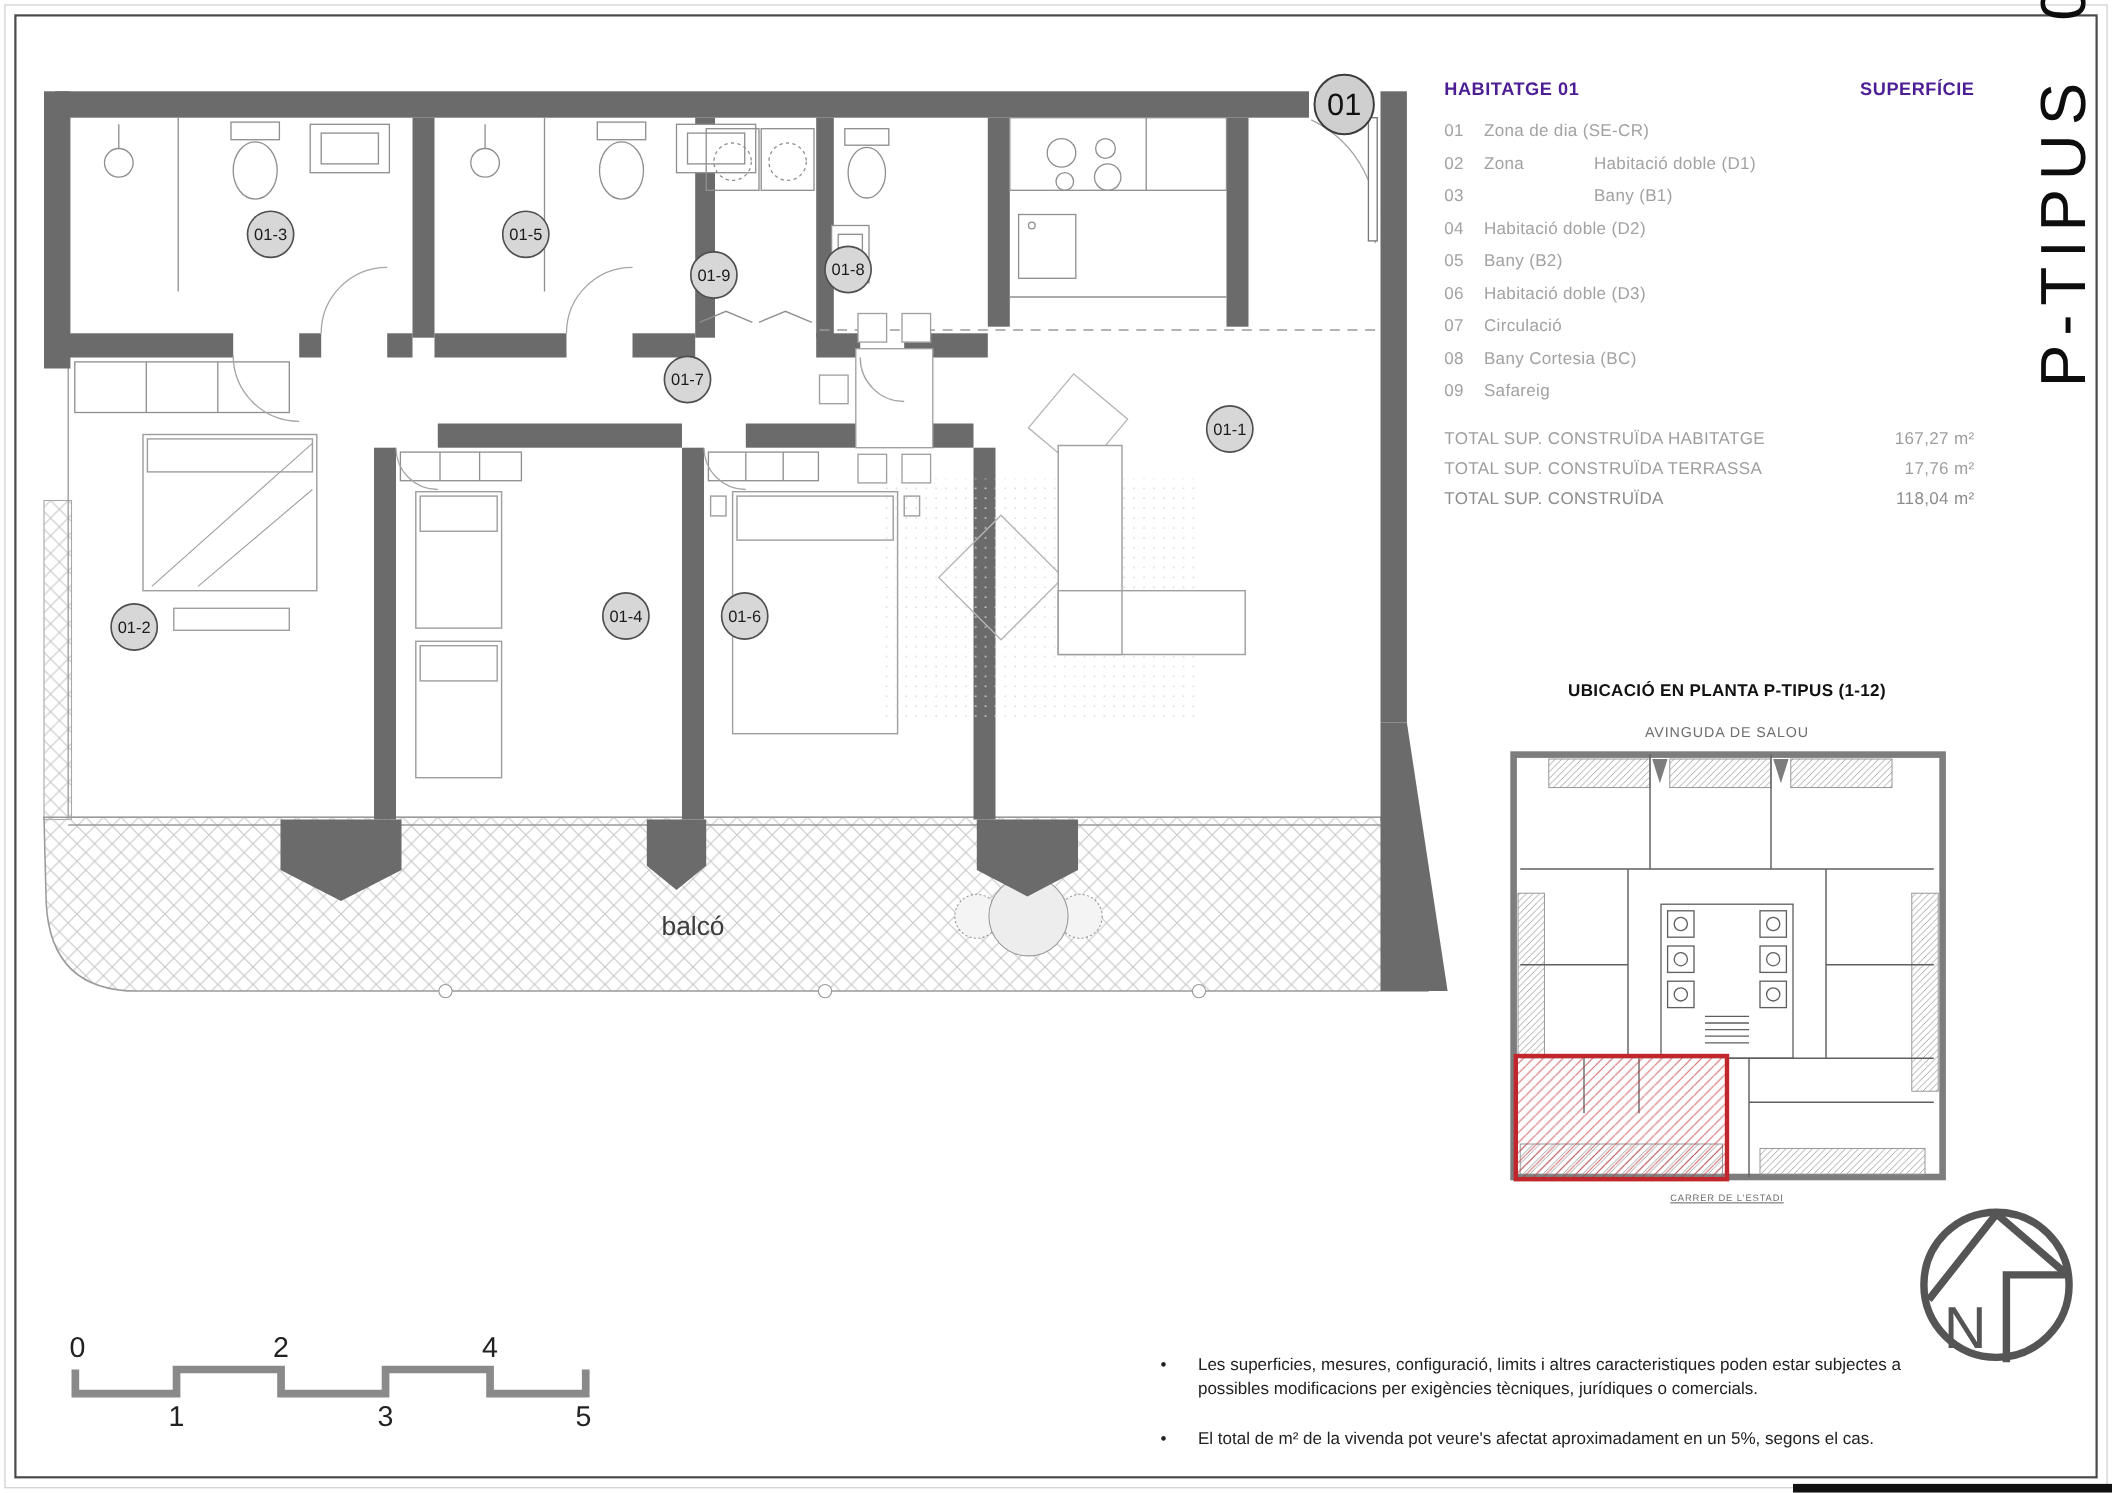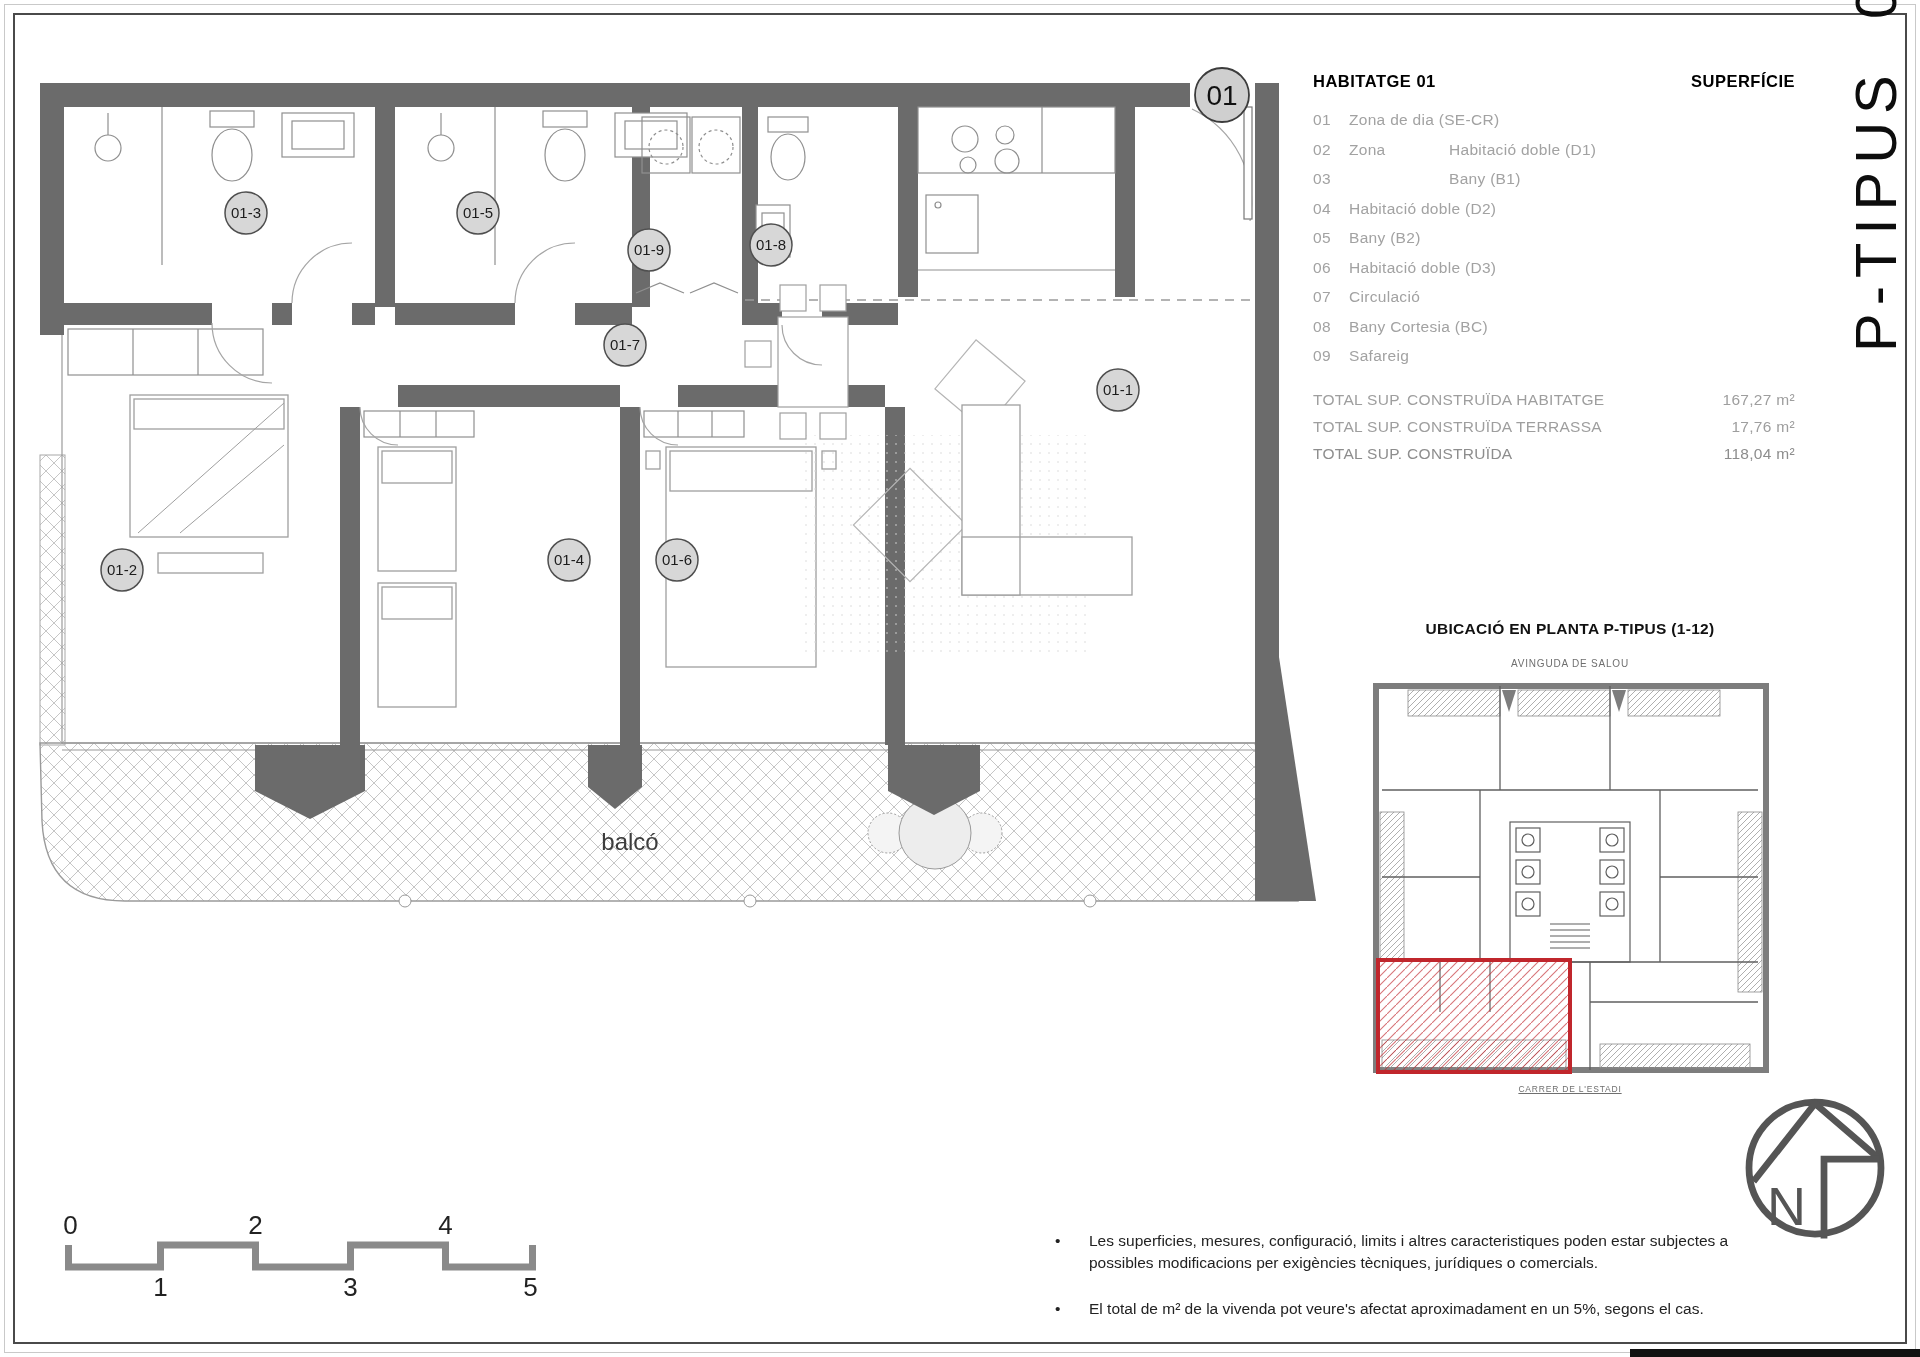--- a/index.html
+++ b/index.html
@@ -10,40 +10,40 @@
   .outer-frame{position:absolute;left:4px;top:4px;right:4px;bottom:4px;border:1px solid #c9c9c9;}
   .page-border{position:absolute;left:13px;top:13px;right:13px;bottom:13px;border:2px solid #4a4a4a;}
   .corner-strip{position:absolute;right:0;bottom:0;width:290px;height:8px;background:#111;}
 
   
   .plan-svg{position:absolute;left:30px;top:55px;width:1290px;height:860px;}
 
   
   .legend{position:absolute;left:1313px;top:72px;width:482px;}
   .legend-head{display:flex;justify-content:space-between;font-size:16.5px;font-weight:bold;
-    color:#000000;letter-spacing:.5px;}
+    color:#4c1d95;letter-spacing:.5px;}
   .legend-items{margin-top:20px;}
   .lrow{display:grid;grid-template-columns:36px 100px 1fr;font-size:15.5px;color:#a2a2a2;
     letter-spacing:.3px;margin-bottom:11.5px;white-space:nowrap;}
   .totals{margin-top:26px;}
   .trow{display:flex;justify-content:space-between;font-size:15.5px;color:#9e9e9e;
     letter-spacing:.3px;margin-bottom:9px;white-space:nowrap;gap:30px;}
   .trow.bold{font-weight:normal;color:#8d8d8d;}
 
   
   .sheet-title{
     position:absolute;left:1842px;top:352px;transform:rotate(-90deg);transform-origin:0 0;
     font-size:58px;color:#0d0d0d;letter-spacing:8px;white-space:pre;font-weight:400;
   }
 
   
   .loc-title{position:absolute;left:1350px;top:620px;width:440px;text-align:center;
     font-size:15.5px;font-weight:bold;color:#111;letter-spacing:.3px;}
   .street-top{position:absolute;left:1360px;top:658px;width:420px;text-align:center;
-    font-size:10px;color:#6f6f6f;letter-spacing:.8px;}
+    font-size:13px;color:#6f6f6f;letter-spacing:.8px;}
   .street-bottom{position:absolute;left:1360px;top:1084px;width:420px;text-align:center;
     font-size:8.5px;color:#6f6f6f;letter-spacing:.8px;text-decoration:underline;}
   .mini-svg{position:absolute;left:1360px;top:672px;width:420px;height:408px;}
 
   
   .north-svg{position:absolute;left:1740px;top:1093px;width:150px;height:150px;}
 
   
   .scale-svg{position:absolute;left:58px;top:1212px;width:485px;height:90px;}
 

